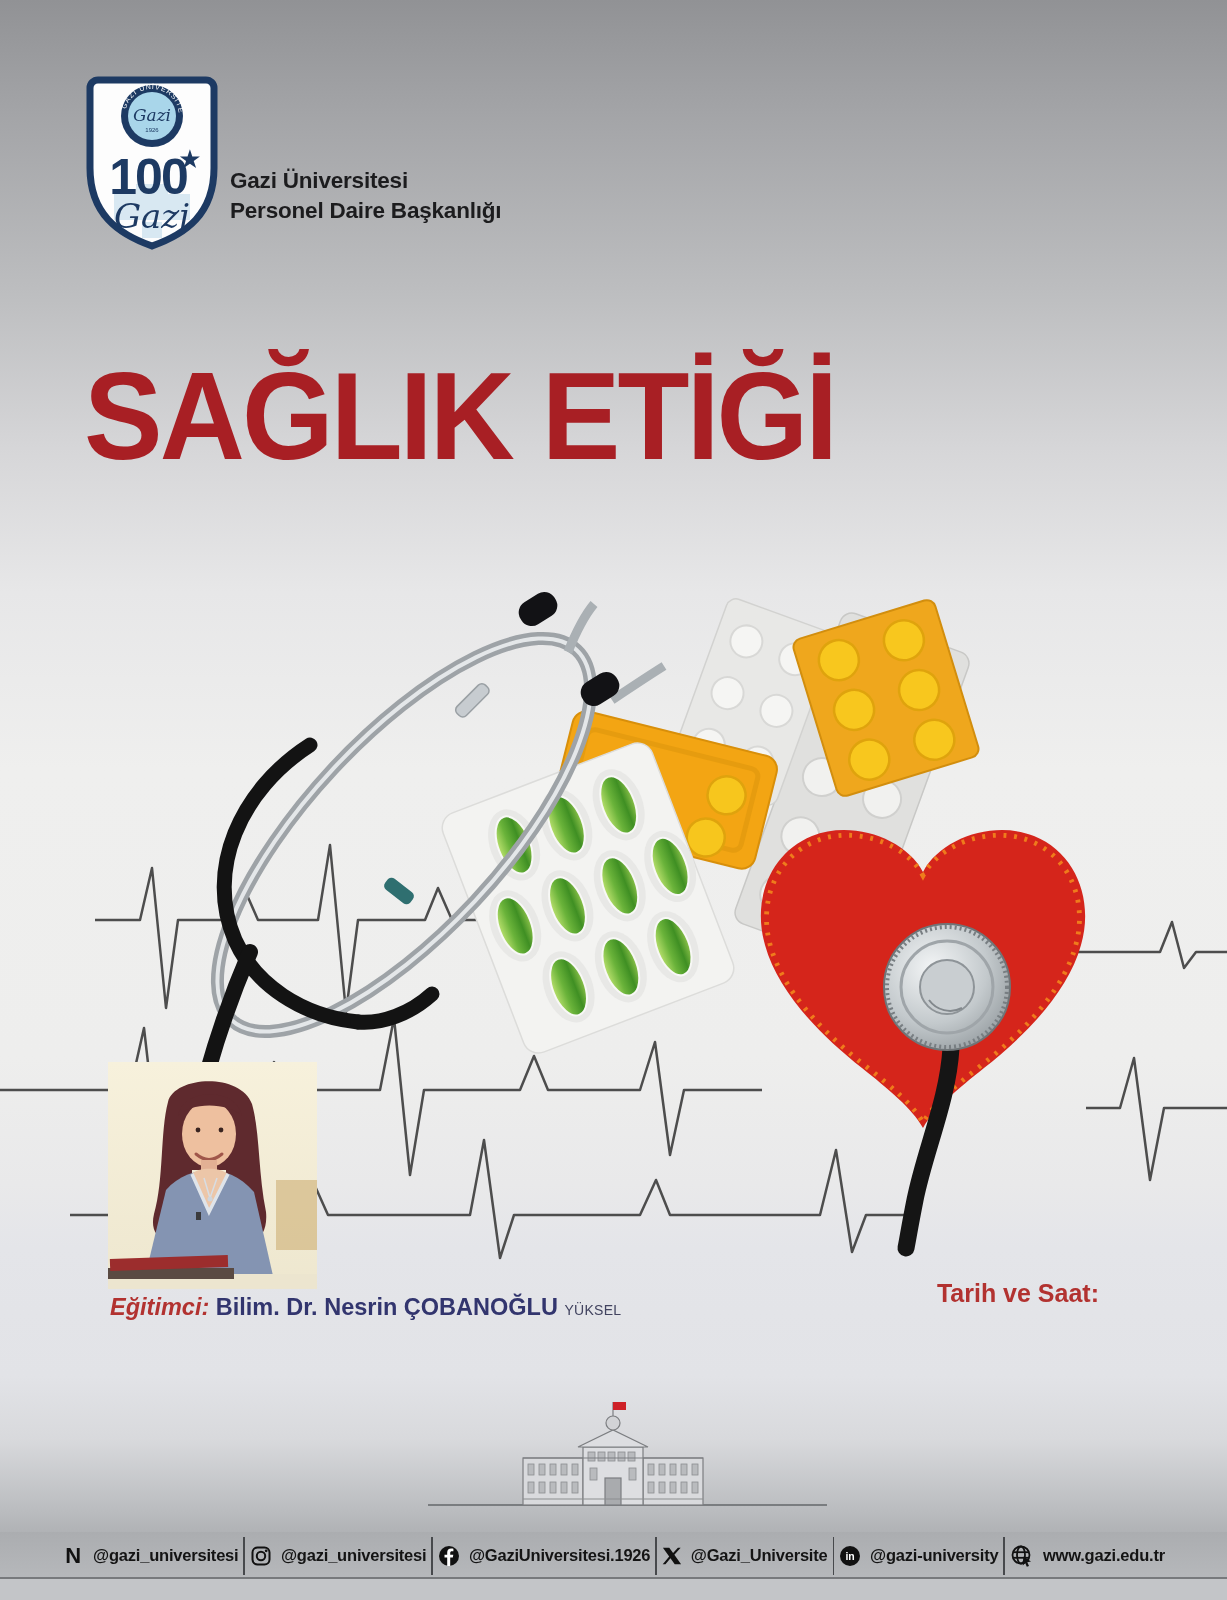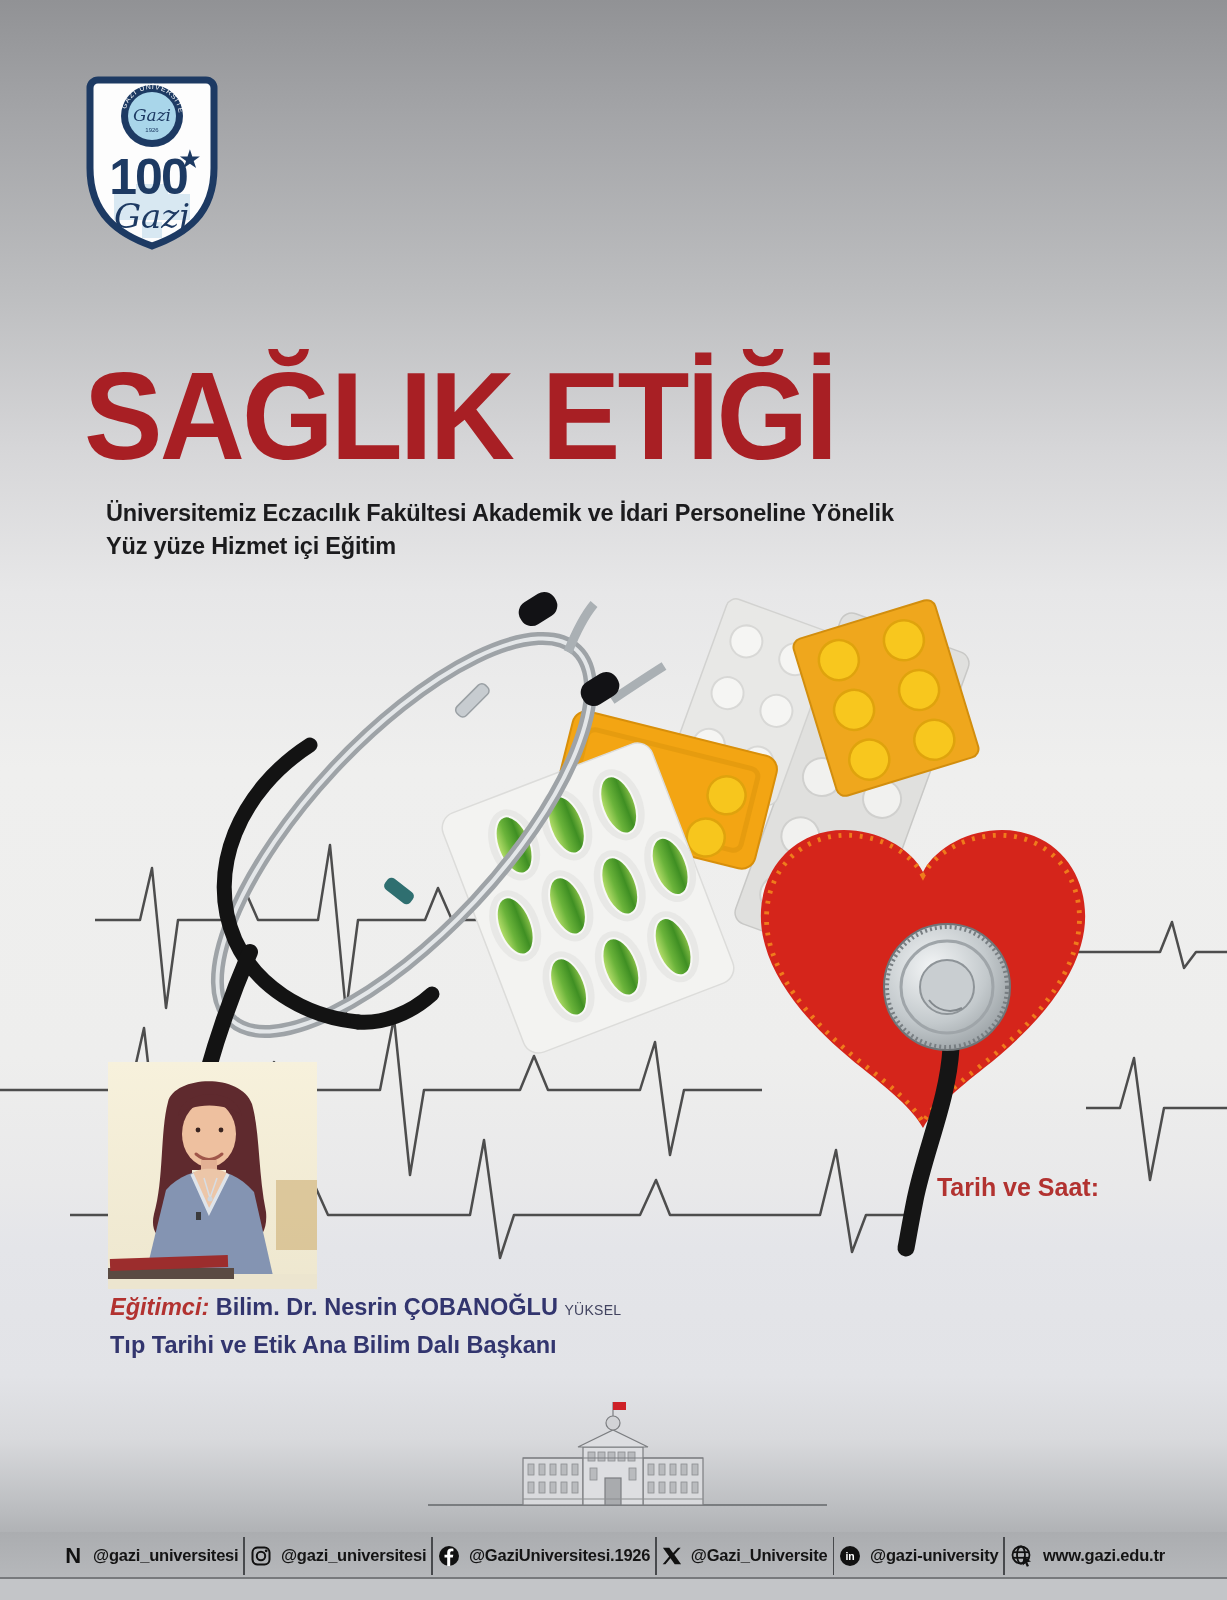--- a/index.html
+++ b/index.html
@@ -15,21 +15,21 @@
   .org{left:230px;top:166px;color:#1c1c1e;font-weight:700;font-size:22.5px;line-height:30px;letter-spacing:-0.2px;}
   
   .title{left:84px;top:352px;color:#a81f24;font-weight:800;font-size:124px;
     letter-spacing:-3px;white-space:nowrap;transform:scaleX(0.95);transform-origin:left top;line-height:128px;}
   .subtitle{left:106px;top:497px;color:#1b1b1d;font-weight:700;font-size:23.5px;line-height:33px;letter-spacing:-0.2px;}
   
   .instructor{left:110px;top:1290px;width:560px;font-size:23.5px;line-height:35px;color:#32356e;font-weight:700;}
   .lbl-red{color:#b23230;font-weight:700;font-style:italic;}
   .name-suffix{font-weight:400;color:#41435f;font-size:14px;letter-spacing:0.3px;}
   
-  .event{right:128px;top:1170px;width:560px;text-align:right;font-size:25px;line-height:34.5px;font-weight:700;}
+  .event{right:128px;top:1276px;width:560px;text-align:right;font-size:25px;line-height:34.5px;font-weight:700;}
   .event .val{color:#32356e;}
   .event .lab{color:#b23230;}
   
   .footerbar{left:0;right:0;top:1532px;height:47px;display:flex;align-items:center;
     justify-content:space-between;padding:0 62px 0 62px;
     background:linear-gradient(180deg,#abadb0,#b6b8bb);}
   .fitem{display:flex;align-items:center;gap:9px;color:#141414;font-weight:700;font-size:16.5px;letter-spacing:-0.2px;white-space:nowrap;}
   .fdiv{width:1.5px;height:38px;background:#47494c;}
   .bstrip{left:0;right:0;bottom:0;height:21px;background:#c3c5c8;border-top:2px solid #77797c;}
   svg{display:block;}
@@ -244,26 +244,26 @@
         <textPath href="#sealArc" startOffset="8%">GAZİ ÜNİVERSİTESİ</textPath>
       </text>
       <text x="66" y="45" text-anchor="middle" font-family="DejaVu Serif,serif" font-style="italic" font-size="17" fill="#1d3a63">Gazi</text>
       <text x="66" y="56" text-anchor="middle" font-size="6" fill="#1d3a63">1926</text>
     </g>
     <text x="62" y="118" text-anchor="middle" font-family="Liberation Sans,sans-serif" font-weight="700" font-size="50" letter-spacing="-2" fill="#1d3a63">100</text>
     <text x="104" y="92" text-anchor="middle" font-size="26" fill="#1d3a63">★</text>
     <text x="66" y="152" text-anchor="middle" font-family="DejaVu Serif,serif" font-style="italic" font-size="34" fill="#1d3a63">Gazi</text>
   </svg>
 
+  <div class="abs org">
+    <div>Gazi Üniversitesi</div>
+    <div>Personel Daire Başkanlığı</div>
+  </div>
 
   <div class="abs title">SAĞLIK ETİĞİ</div>
-  <div class="abs subtitle">
-    <div>Üniversitemiz Eczacılık Fakültesi Akademik ve İdari Personeline Yönelik</div>
-    <div>Yüz yüze Hizmet içi Eğitim</div>
-  </div>
 
   <svg class="abs" style="left:108px;top:1062px" width="209" height="227" viewBox="0 0 209 227">
     <defs>
       <linearGradient id="pbg" x1="0" y1="0" x2="0" y2="1">
         <stop offset="0" stop-color="#f7f1dc"></stop>
           <stop offset="1" stop-color="#eee7cf"></stop>
       </linearGradient>
     </defs>
     <rect width="209" height="227" fill="url(#pbg)"></rect>
     <rect x="168" y="118" width="41" height="70" fill="#cba96c" opacity="0.55"></rect>
@@ -288,21 +288,20 @@
       <rect x="2" y="195" width="118" height="12" fill="#9c2d2d" transform="rotate(-2 60 201)"></rect>
     </g>
   </svg>
 
   <div class="abs instructor">
     <div>
       <span class="lbl-red">Eğitimci:</span>
       <span>Bilim. Dr. Nesrin ÇOBANOĞLU</span>
       <span class="name-suffix">YÜKSEL</span>
     </div>
-    <div>Tıp Tarihi ve Etik Ana Bilim Dalı Başkanı</div>
   </div>
 
   <div class="abs event">
     <div class="lab">Tarih ve Saat:</div>
   </div>
 
   <div class="abs footerbar">
     <div class="fitem">
       <svg width="22" height="22" viewBox="0 0 22 22">
         <text x="11" y="18" text-anchor="middle" font-family="Liberation Sans,sans-serif" font-weight="900" font-size="22" fill="#111">N</text>

